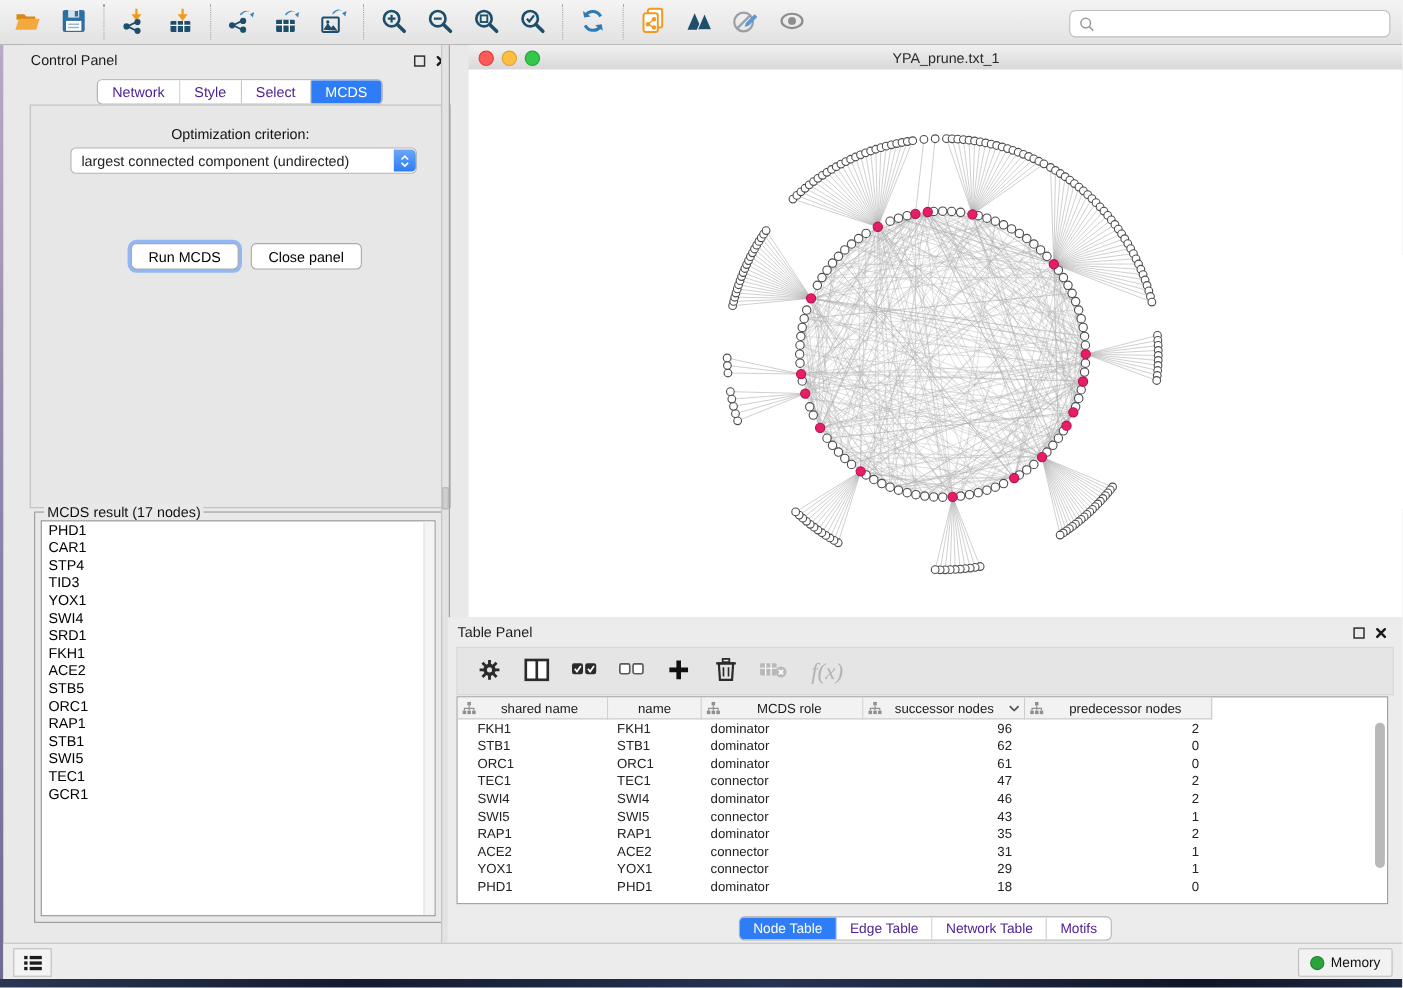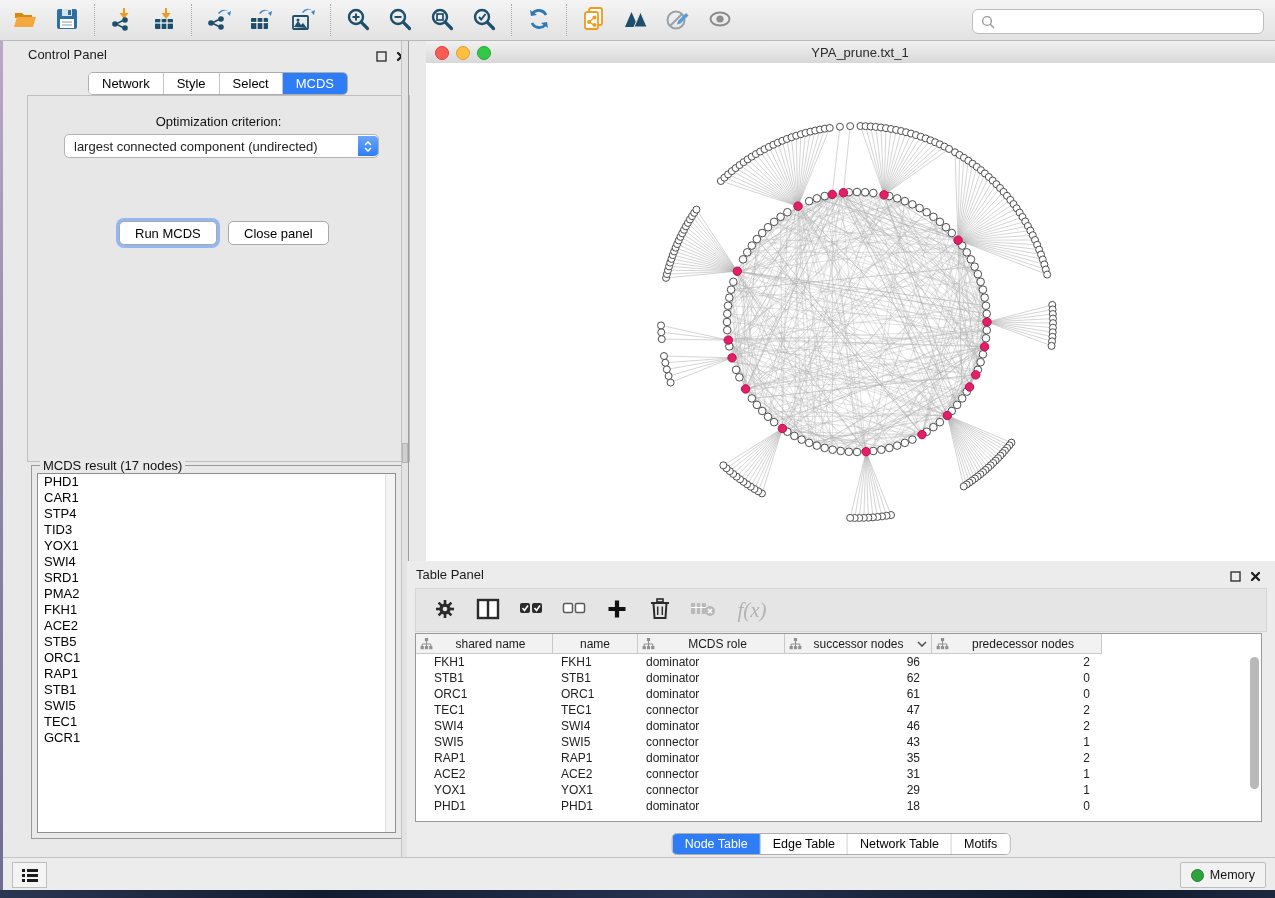--- a/index.html
+++ b/index.html
@@ -21,21 +21,21 @@
   #desk-left{position:absolute;left:0;top:41px;width:3px;height:849px;
              background:linear-gradient(#b9a9c8,#9187ab 45%,#6f6c94);}
   #desk-bottom{position:absolute;left:0;bottom:0;width:1275px;height:8px;
                background:linear-gradient(90deg,#2b3652,#131b30 25%,#273352 55%,#0f1627 85%,#1d2740);}
   
   #control-panel{position:absolute;left:19px;top:41px;width:398px;height:817px;background:#e9e9e9;}
   .panel-head{position:absolute;left:0;top:0;right:0;height:26px;}
   .panel-title{position:absolute;left:9px;top:6px;font-size:13px;color:#1c1c1c;}
   .win-icons{position:absolute;right:10px;top:7px;display:flex;gap:9px;align-items:center;}
   .seg-tabs{display:inline-flex;background:#fff;border:1px solid #adadad;border-radius:5px;overflow:hidden;}
-  .seg-tab{padding:3px 13px;font-size:13px;color:#000000;border-right:1px solid #c6c6c6;background:#fff;}
+  .seg-tab{padding:3px 13px;font-size:13px;color:#4c1d95;border-right:1px solid #c6c6c6;background:#fff;}
   .seg-tab:last-child{border-right:none;}
   .seg-tab.active{background:#2e7cf6;color:#fff;}
   #cp-tabs{position:absolute;left:50%;transform:translateX(-50%);top:31px;}
   #cp-pane{position:absolute;left:8px;right:7px;top:54px;height:365px;background:#e7e7e7;
            border:1px solid #bfbfbf;}
   #opt-label{position:absolute;left:0;right:0;top:18px;text-align:center;font-size:13px;color:#111;}
   #criterion{position:absolute;left:36px;top:38px;width:313px;height:22px;background:#fff;
              border:1px solid #b3b3b3;border-radius:5px;display:flex;align-items:center;}
   #criterion .val{flex:1;font-size:13px;padding-left:9px;white-space:nowrap;overflow:hidden;}
   #criterion .stepper{width:20px;height:20px;margin:0;border-radius:0 4px 4px 0;
@@ -303,21 +303,20 @@
     <div id="result-box">
       <span id="result-title">MCDS result (17 nodes)</span>
       <div id="result-list">
         <div class="mcds-item">PHD1</div>
           <div class="mcds-item">CAR1</div>
           <div class="mcds-item">STP4</div>
           <div class="mcds-item">TID3</div>
           <div class="mcds-item">YOX1</div>
           <div class="mcds-item">SWI4</div>
           <div class="mcds-item">SRD1</div>
-          <div class="mcds-item">PMA2</div>
           <div class="mcds-item">FKH1</div>
           <div class="mcds-item">ACE2</div>
           <div class="mcds-item">STB5</div>
           <div class="mcds-item">ORC1</div>
           <div class="mcds-item">RAP1</div>
           <div class="mcds-item">STB1</div>
           <div class="mcds-item">SWI5</div>
           <div class="mcds-item">TEC1</div>
           <div class="mcds-item">GCR1</div>
           <div id="result-scroll"></div>

